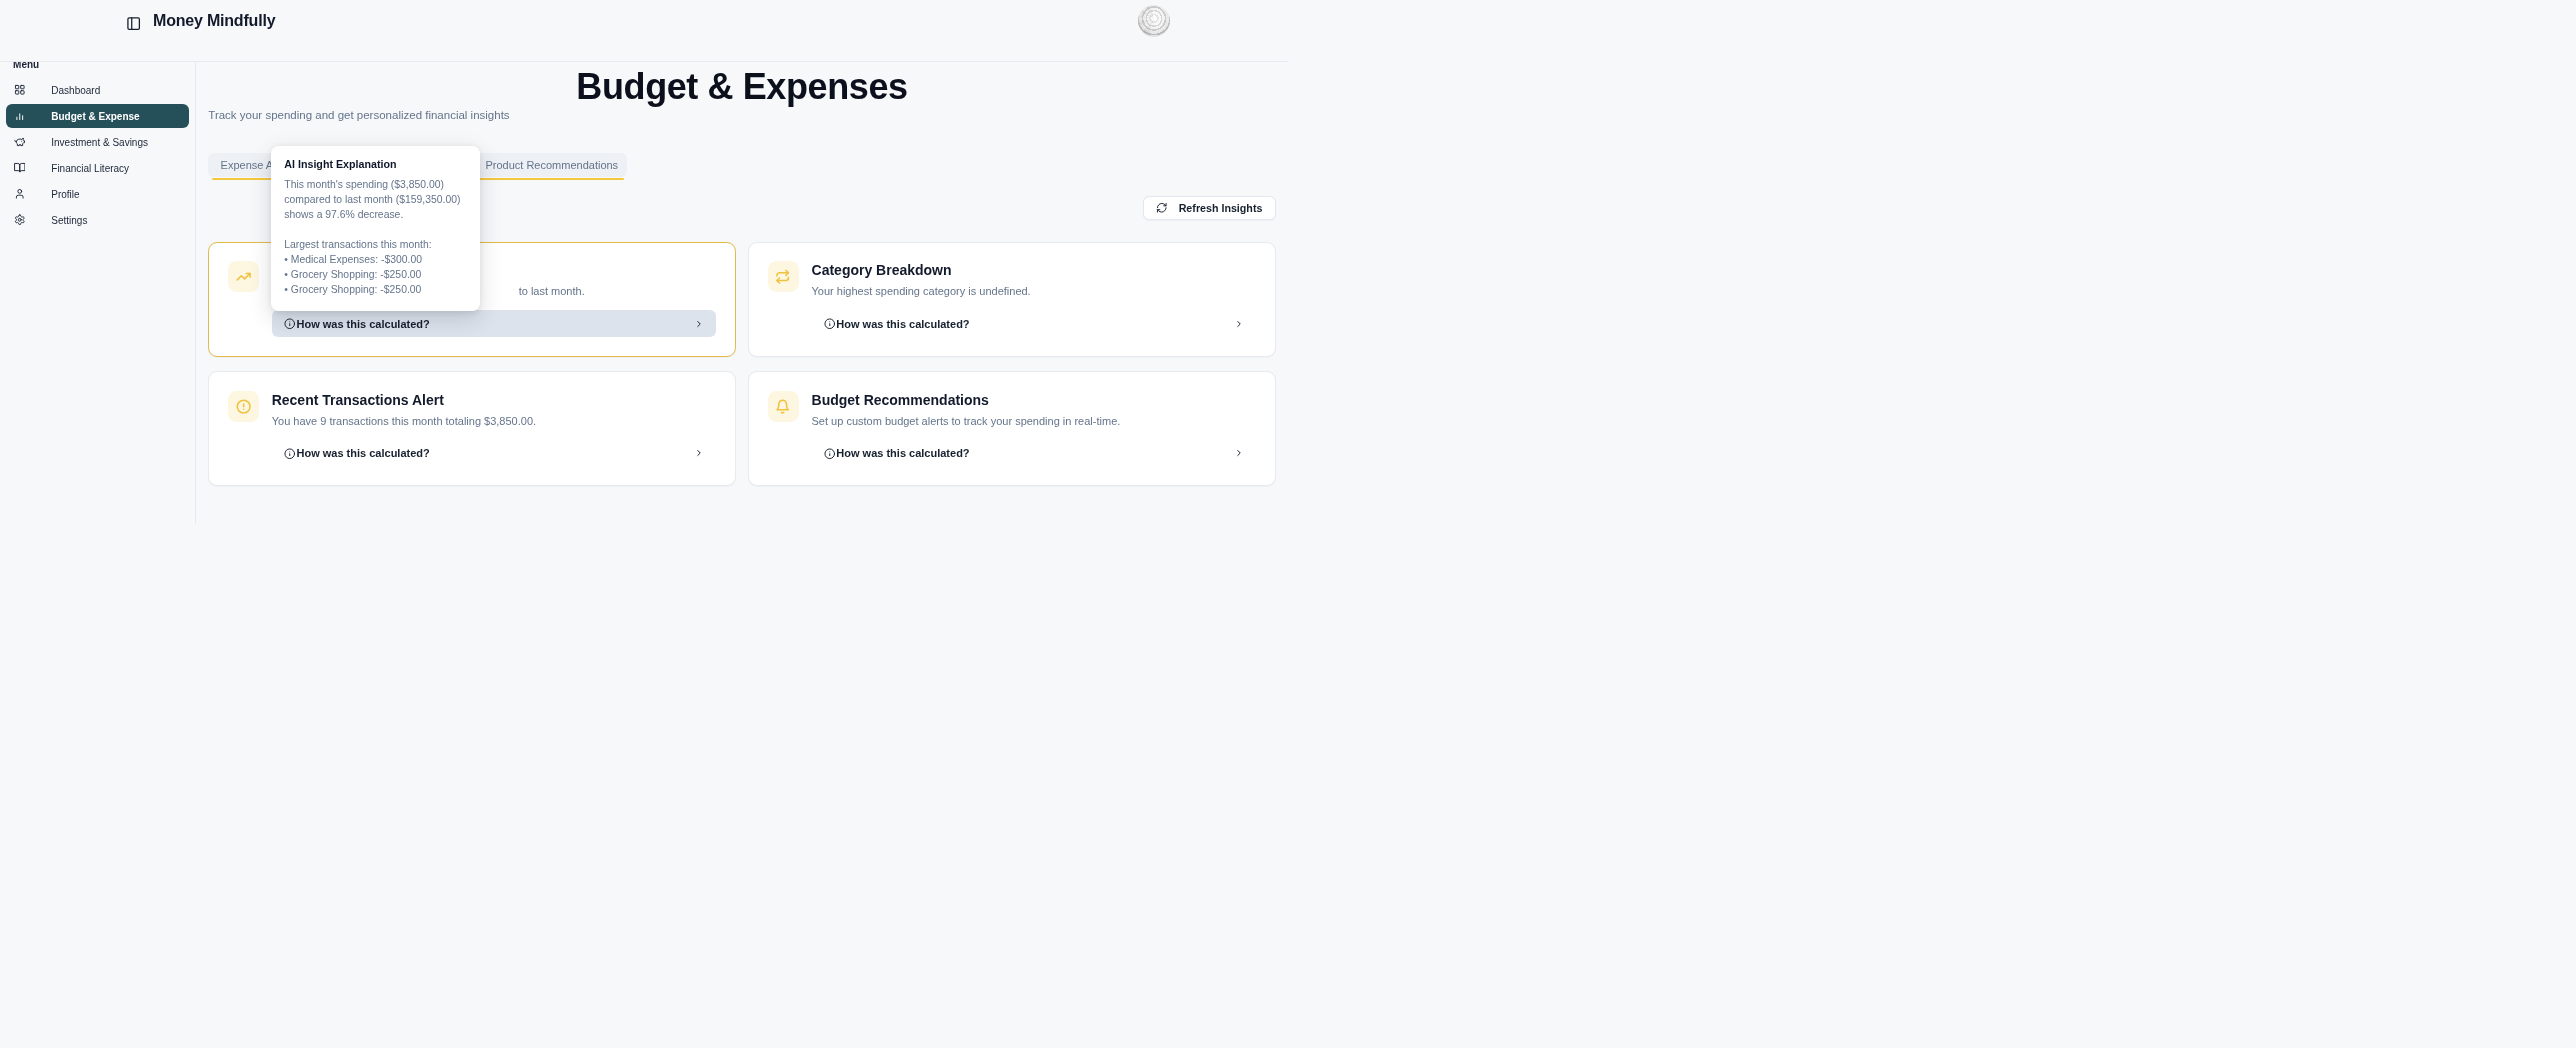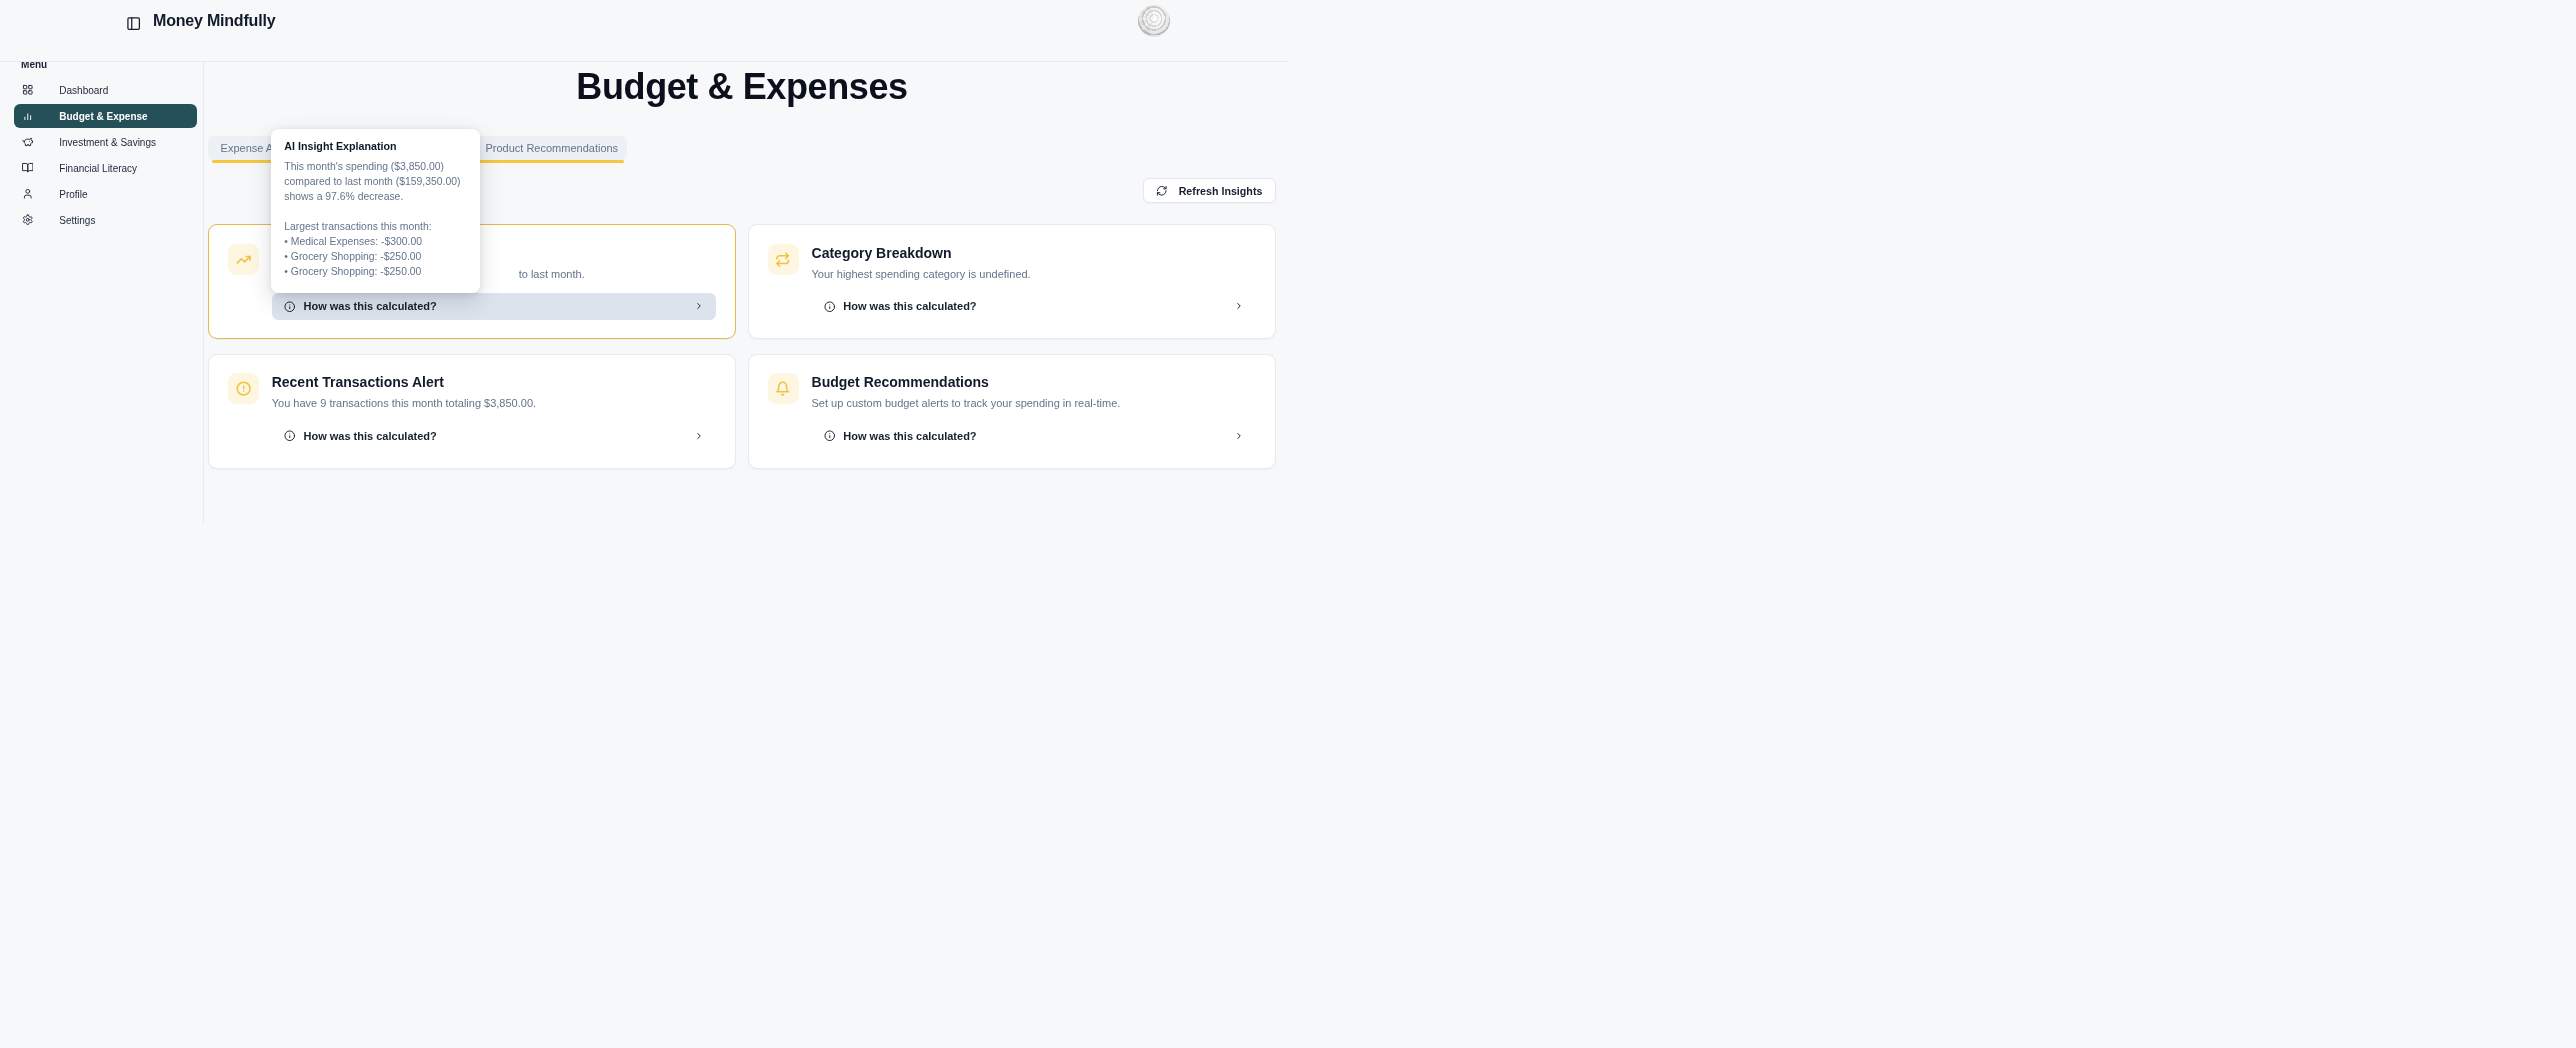--- a/index.html
+++ b/index.html
@@ -38,21 +38,21 @@
     background: conic-gradient(from -90deg at 50% 42%,
       rgba(140,140,140,.0) 0deg, rgba(140,140,140,.35) 8deg, rgba(140,140,140,0) 16deg,
       rgba(140,140,140,.35) 30deg, rgba(140,140,140,0) 44deg, rgba(140,140,140,.35) 58deg,
       rgba(140,140,140,0) 80deg, rgba(140,140,140,0) 280deg, rgba(140,140,140,.35) 300deg,
       rgba(140,140,140,0) 320deg, rgba(140,140,140,.3) 340deg, rgba(140,140,140,0) 360deg);
     opacity:.5;
   }
 
   
   .sidebar {
-    position:absolute; top:47px; left:8px; bottom:0; width:196px;
+    position:absolute; top:47px; left:0; bottom:0; width:196px;
     border-right:0.8px solid #e7eaee; background:#f7f8fa; padding:12.3px 6.1px; z-index:5;
   }
   .menu-label { font-size:10px; font-weight:700; color:#1b2437; padding:0 7px 7.7px; }
   .side-item {
     display:flex; align-items:center; gap:26px; height:24.5px; padding:0 7.7px;
     border-radius:6.1px; font-size:10px; color:#1c2638; cursor:pointer; margin-bottom:1.5px;
   }
   .side-item svg { color:#1c2638; }
   .side-item.active { background:#265059; color:#ffffff; font-weight:700;text-align:right; }
   .side-item.active svg { color:#ffffff; }
@@ -95,21 +95,21 @@
   .card.highlight { border:1.2px solid #e3b94a; }
   .card-icon {
     width:31px; height:31px; border-radius:8.4px; background:#fdf6e0;
     display:flex; align-items:center; justify-content:center; color:#f0c23f;
   }
   .card-body { flex:1; display:flex; flex-direction:column; min-width:0; }
   .card-title { font-size:14px; font-weight:700; color:#121a2b; line-height:18.4px; min-height:18.4px; }
   .card-desc { font-size:11px; color:#64748b; line-height:15.3px; margin-top:4.6px; }
   .card-desc.fragment { margin-left:247px; }
   .cta {
-    margin-top:auto; display:flex; align-items:center; gap:8px; height:27px;
+    margin-top:auto; display:flex; align-items:center; gap:1px; height:27px;
     padding:0 12.3px; border:none; background:transparent; border-radius:6.1px;
     font-family:inherit; font-size:11px; font-weight:700; color:#16202e; cursor:pointer;
     text-align:right;
   }
   .cta.active-bg { background:#dce3ed; }
   .cta .chev { margin-left:auto; color:#1c2638; }
 
   
   .tooltip {
     position:absolute; left:62px; bottom:45px; width:209px; z-index:40;
@@ -200,20 +200,21 @@
             <circle cx="12" cy="12" r="3"></circle>
           </svg>
       </span>
       <span>Settings</span>
     </div>
   </nav>
 </aside>
 
 <main class="main">
   <h1 class="page-title">Budget &amp; Expenses</h1>
+  <p class="page-subtitle">Track your spending and get personalized financial insights</p>
 
   <div class="tabs">
     <div class="tab-list">
       <button class="tab tab-left">
         <span>Expense Analysis</span>
       </button>
       <button class="tab tab-right">
         <span>Product Recommendations</span>
       </button>
     </div>

